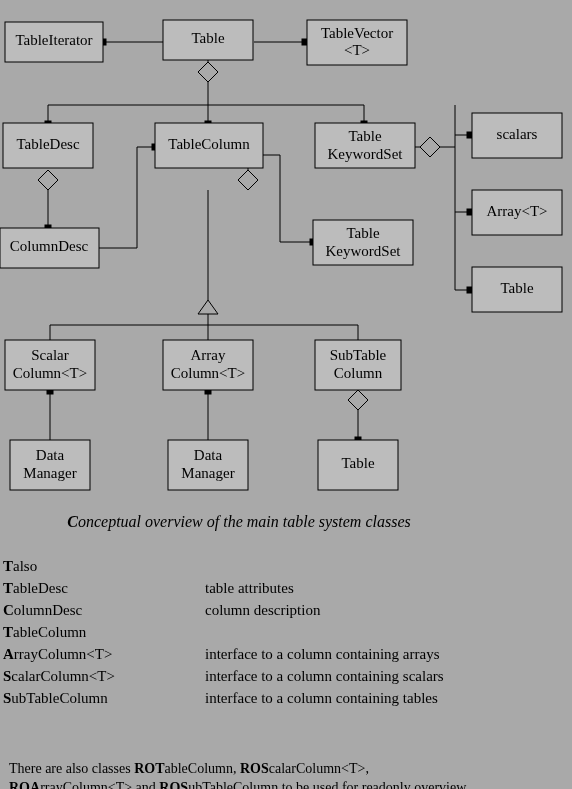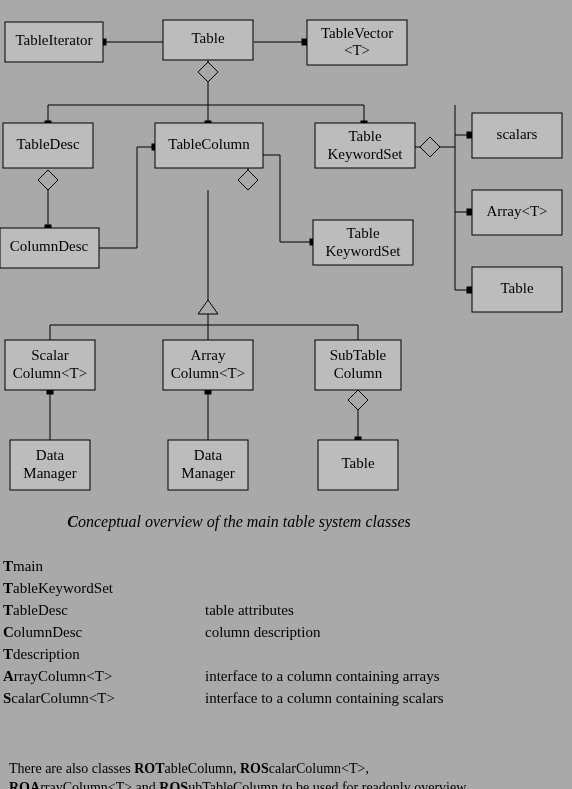--- a/index.html
+++ b/index.html
@@ -184,42 +184,45 @@
   <rect class="box" x="318" y="440" width="80" height="50"></rect>
   <text class="label" x="358" y="465">Table</text>
 </svg>
 
 <div class="desc caption">
   <span class="b">C</span><span>onceptual overview of the main table system classes</span>
 </div>
 
 <div class="desc table-block">
   <div class="row">
-      <div class="term"><span class="b">T</span><span>main</span></div>
-    </div>
-  <div class="row">
-      <div class="term"><span class="b">T</span><span>ableKeywordSet</span></div>
+      <div class="term"><span class="b">T</span><span>also</span></div>
+    </div>
+  <div class="row">
     </div>
   <div class="row">
       <div class="term"><span class="b">T</span><span>ableDesc</span></div>
       <div class="defn">table attributes</div>
     </div>
   <div class="row">
       <div class="term"><span class="b">C</span><span>olumnDesc</span></div>
       <div class="defn">column description</div>
     </div>
   <div class="row">
-      <div class="term"><span class="b">T</span><span>description</span></div>
+      <div class="term"><span class="b">T</span><span>ableColumn</span></div>
     </div>
   <div class="row">
       <div class="term"><span class="b">A</span><span>rrayColumn&lt;T&gt;</span></div>
       <div class="defn">interface to a column containing arrays</div>
     </div>
   <div class="row">
       <div class="term"><span class="b">S</span><span>calarColumn&lt;T&gt;</span></div>
       <div class="defn">interface to a column containing scalars</div>
+    </div>
+  <div class="row">
+      <div class="term"><span class="b">S</span><span>ubTableColumn</span></div>
+      <div class="defn">interface to a column containing tables</div>
     </div>
 </div>
 
 <div class="desc footnote">
   <span>There are also classes </span><span class="b">ROT</span><span>ableColumn, </span><span class="b">ROS</span><span>calarColumn&lt;T&gt;,</span><br>
   <span class="b">ROA</span><span>rrayColumn&lt;T&gt; and </span><span class="b">ROS</span><span>ubTableColumn to be used for readonly overview.</span>
 </div>
 
 </body></html>

